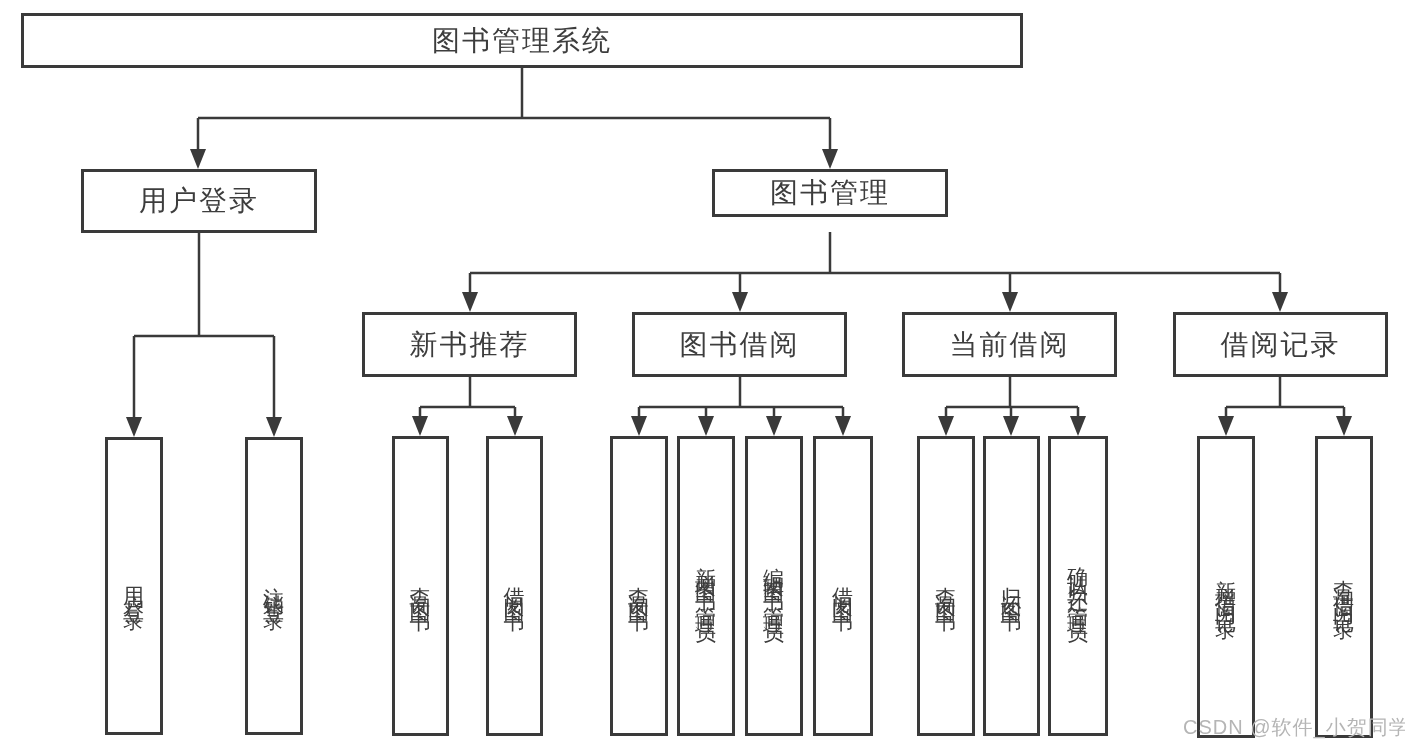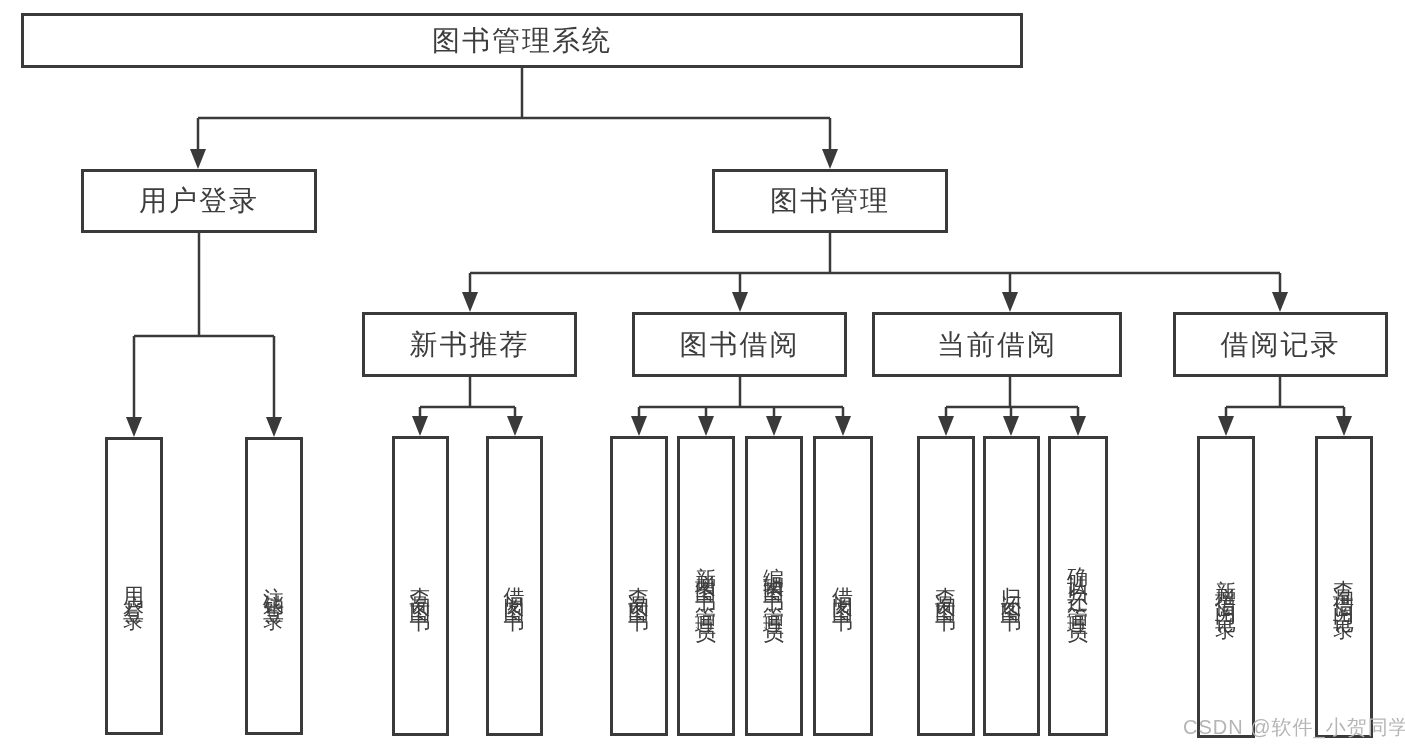--- a/index.html
+++ b/index.html
@@ -122,31 +122,31 @@
     </g>
   </svg>
 
   <div class="box" style="left:21px;top:13px;width:1002px;height:55px">
     <span class="hlabel">图书管理系统</span>
   </div>
 
   <div class="box" style="left:81px;top:169px;width:236px;height:64px">
     <span class="hlabel">用户登录</span>
   </div>
-  <div class="box" style="left:712px;top:169px;width:236px;height:64px">
+  <div class="box" style="left:712px;top:169px;width:236px;height:48px">
     <span class="hlabel">图书管理</span>
   </div>
 
   <div class="box" style="left:632px;top:312px;width:215px;height:65px">
     <span class="hlabel">图书借阅</span>
   </div>
   <div class="box" style="left:362px;top:312px;width:215px;height:65px">
     <span class="hlabel">新书推荐</span>
   </div>
-  <div class="box" style="left:872px;top:312px;width:250px;height:65px">
+  <div class="box" style="left:902px;top:312px;width:215px;height:65px">
     <span class="hlabel">当前借阅</span>
   </div>
   <div class="box" style="left:1173px;top:312px;width:215px;height:65px">
     <span class="hlabel">借阅记录</span>
   </div>
 
   <div class="box" style="left:105px;top:437px;width:58px;height:298px">
     <span class="vtext">用户登录</span>
   </div>
   <div class="box" style="left:245px;top:437px;width:58px;height:298px">

